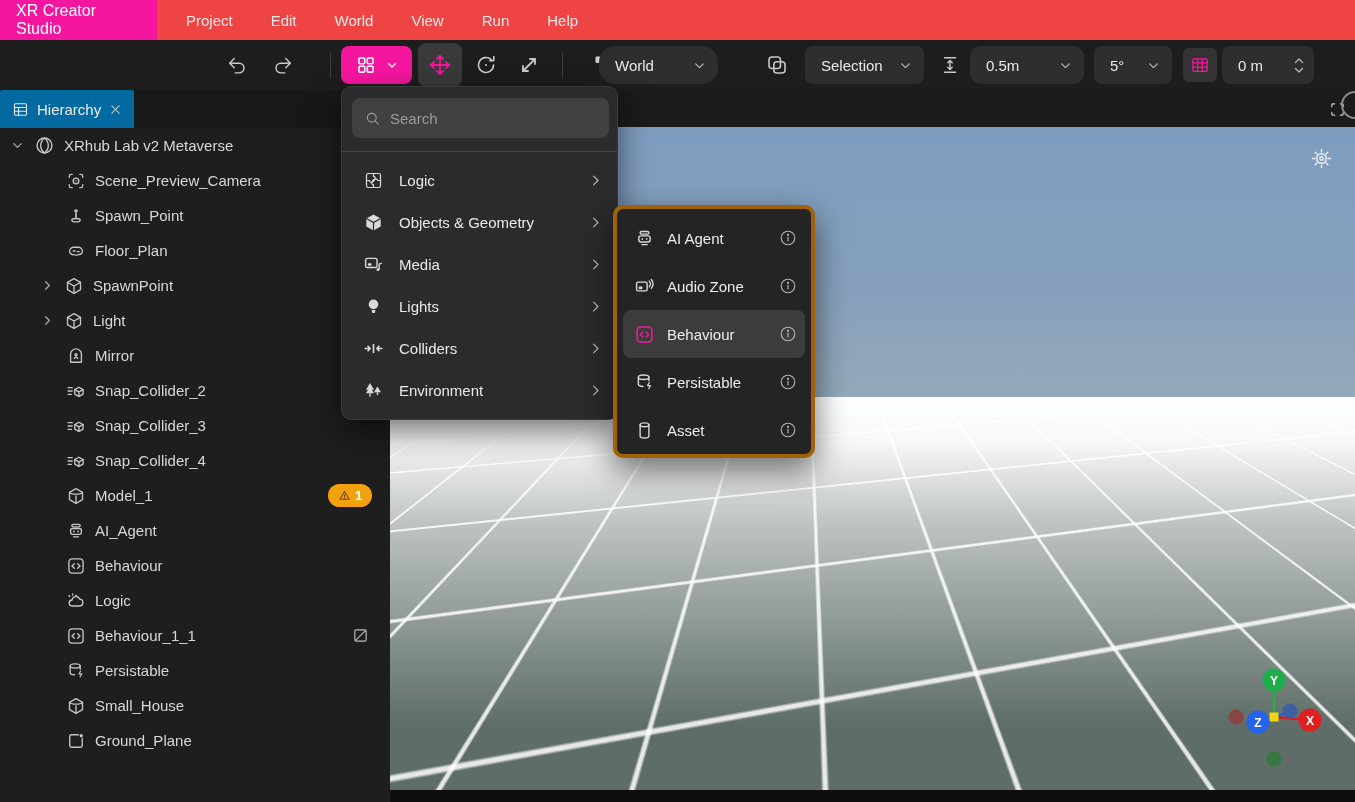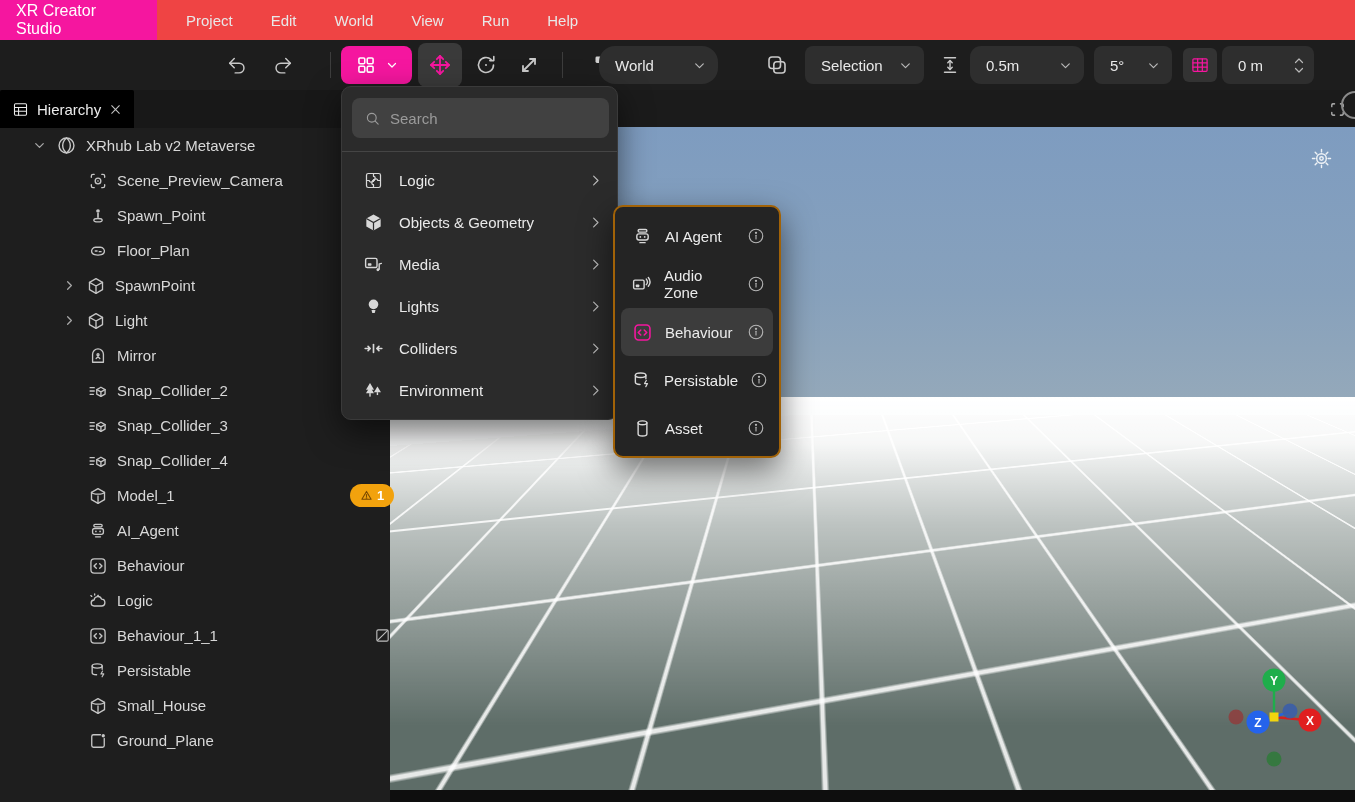--- a/index.html
+++ b/index.html
@@ -21,23 +21,23 @@
   .pink-btn { background:#f5169f; color:#fff; }
   .tool-active { background:#3a3a3a; color:#f5169f; }
   .dd { background:#2e2e2e; border-radius:8px; color:#e9e9e9; font-size:15px; display:flex; align-items:center; justify-content:space-between; padding:0 12px 0 16px; }
   .dd .chev { color:#b9b9b9; }
   .stepper-arrows { display:flex; flex-direction:column; gap:1px; color:#b9b9b9; }
   .partial-circle { position:absolute; left:1341px; top:51px; width:28px; height:28px; border:2px solid #8a8a8a; border-radius:50%; }
 
   
   .left-panel { position:absolute; left:0; top:90px; width:390px; height:712px; background:#1e1e1e; z-index:10; }
   .tab-row { height:38px; background:#181818; display:flex; }
-  .tab { background:#000000; display:flex; align-items:center; gap:8px; padding:0 12px 0 12px; color:#ececec; font-size:15px; border-radius:2px 2px 0 0; }
+  .tab { background:#0369a1; display:flex; align-items:center; gap:8px; padding:0 12px 0 12px; color:#ececec; font-size:15px; border-radius:2px 2px 0 0; }
   .tab .close { color:#c2c2c2; font-size:13px; display:flex; }
-  .tree { position:absolute; left:0; top:38px; right:0; bottom:0;padding-left:22px; }
+  .tree { position:absolute; left:0; top:38px; right:0; bottom:0; }
   .tree-row { position:relative; height:35px; display:flex; align-items:center; gap:9px; color:#d8d8d8; font-size:15px; }
   .tree-row .ticon { display:flex; color:#c6c6c6; flex:none; }
   .tree-row .chev { display:flex; color:#a8a8a8; flex:none; }
   .lvl0 { padding-left:10px; }
   .lvl1 { padding-left:66px; }
   .lvl1c { padding-left:40px; }
   .warn-badge { position:absolute; left:328px; top:6px; width:44px; height:23px; background:#f2a20d; border-radius:12px; display:flex; align-items:center; justify-content:center; gap:4px; color:#fff; font-size:13px; font-weight:bold; }
   .warn-badge .wicon { color:#7a4a00; display:flex; }
   .row-right-icon { position:absolute; left:352px; top:9px; color:#bdbdbd; display:flex; }
 
@@ -65,21 +65,21 @@
   .search-box input { background:transparent; border:none; outline:none; color:#e6e6e6; font-size:15px; width:100%; font-family:"Liberation Sans",sans-serif; }
   .search-box input::placeholder { color:#9b9b9b; }
   .search-box .sicon { color:#9b9b9b; display:flex; }
   .add-menu .sep { position:absolute; left:0; right:0; top:64px; height:1px; background:#454545; }
   .cat-list { position:absolute; left:0; top:72px; right:0; }
   .cat-item { height:42px; display:flex; align-items:center; gap:15px; padding:0 14px 0 20px; color:#e9e9e9; font-size:15px; }
   .cat-item .cicon { display:flex; color:#d8d8d8; width:22px; justify-content:center; }
   .cat-item .arrow { margin-left:auto; color:#bdbdbd; display:flex; }
 
   
-  .sub-menu { position:absolute; left:613px; top:205px; width:168px; height:253px; background:#242424; border:2px solid #a16207; border-radius:10px; box-shadow:0 12px 32px rgba(0,0,0,.55); padding:5px 6px; z-index:65; }
+  .sub-menu { position:absolute; left:613px; top:205px; width:202px; height:253px; background:#242424; border:4px solid #a16207; border-radius:10px; box-shadow:0 12px 32px rgba(0,0,0,.55); padding:5px 6px; z-index:65; }
   .sub-item { height:48px; display:flex; align-items:center; gap:12px; padding:0 8px 0 10px; color:#ececec; font-size:15px; border-radius:8px; }
   .sub-item .sicon { display:flex; color:#d8d8d8; width:22px; justify-content:center; }
   .sub-item .info { margin-left:auto; color:#b5b5b5; display:flex; }
   .sub-item.active { background:#3c3c3c; }
   .sub-item.active .sicon { color:#f5169f; }
 
   
   .tooltip { position:absolute; left:800px; top:293px; width:298px; background:#1d1d1d; border-radius:8px; box-shadow:0 10px 26px rgba(0,0,0,.5); color:#f0f0f0; font-size:13.5px; line-height:1.5; padding:11px 14px; z-index:70; }
   .tooltip::before { content:""; position:absolute; left:-7px; top:32px; border-top:8px solid transparent; border-bottom:8px solid transparent; border-right:8px solid #1d1d1d; }
 

